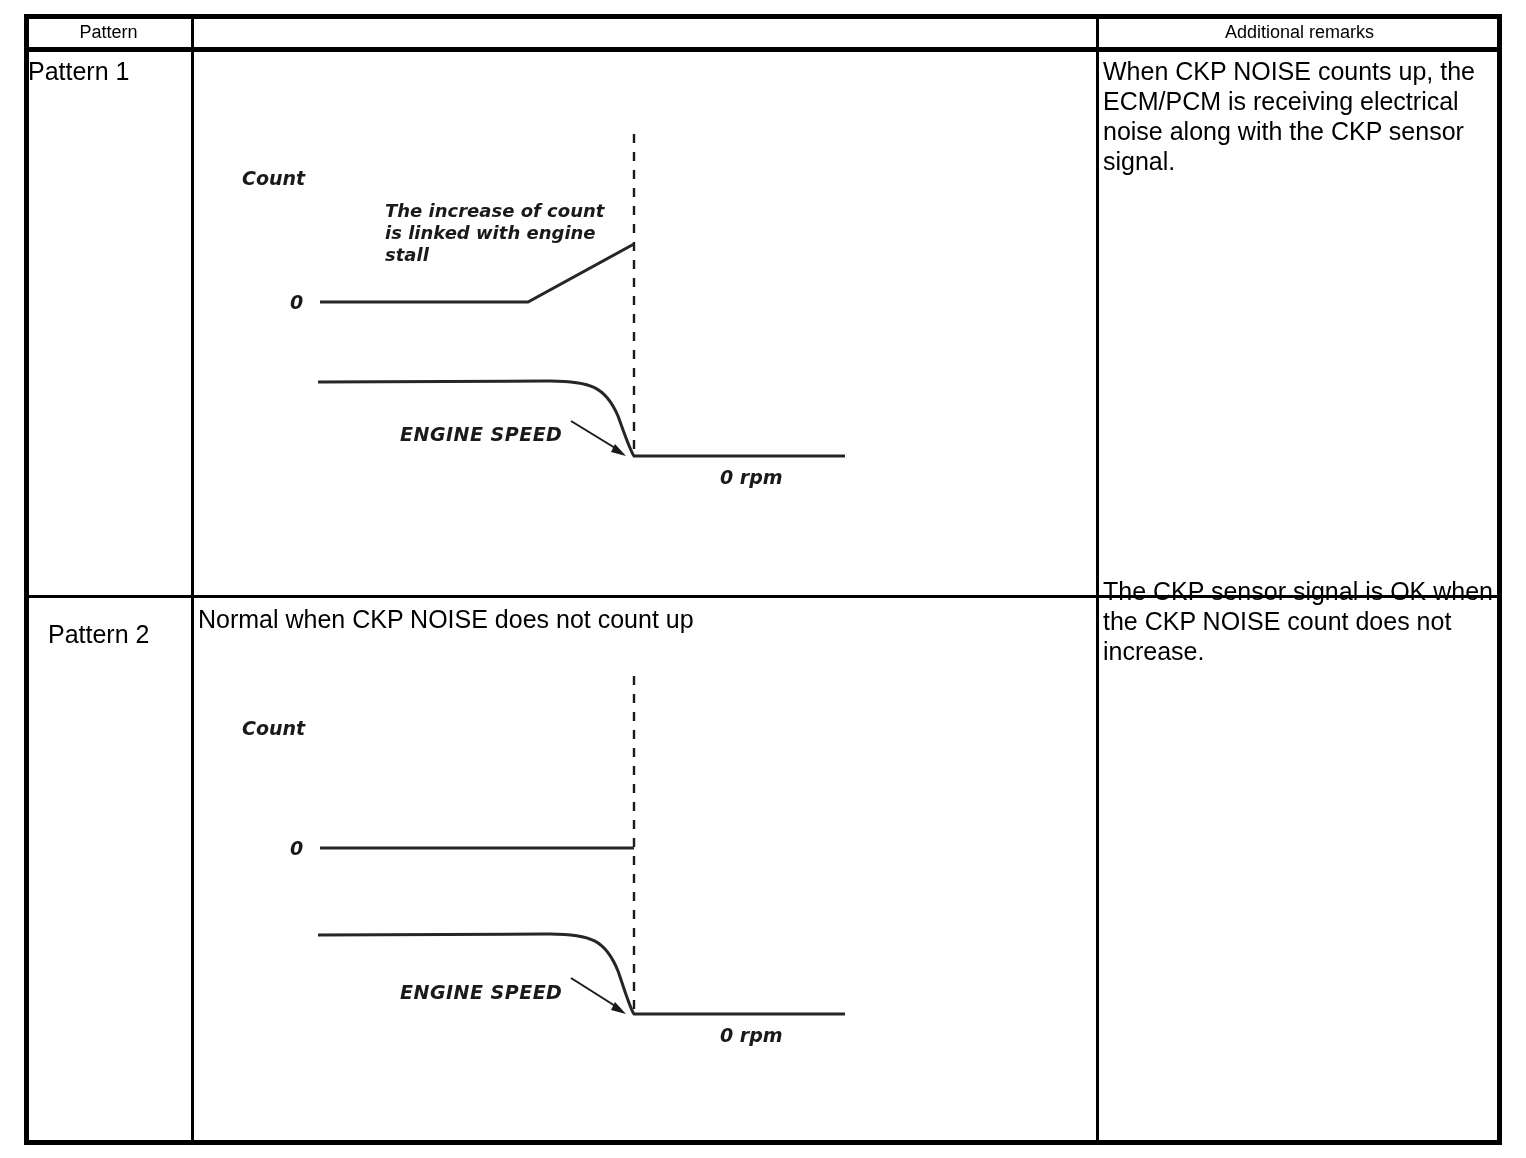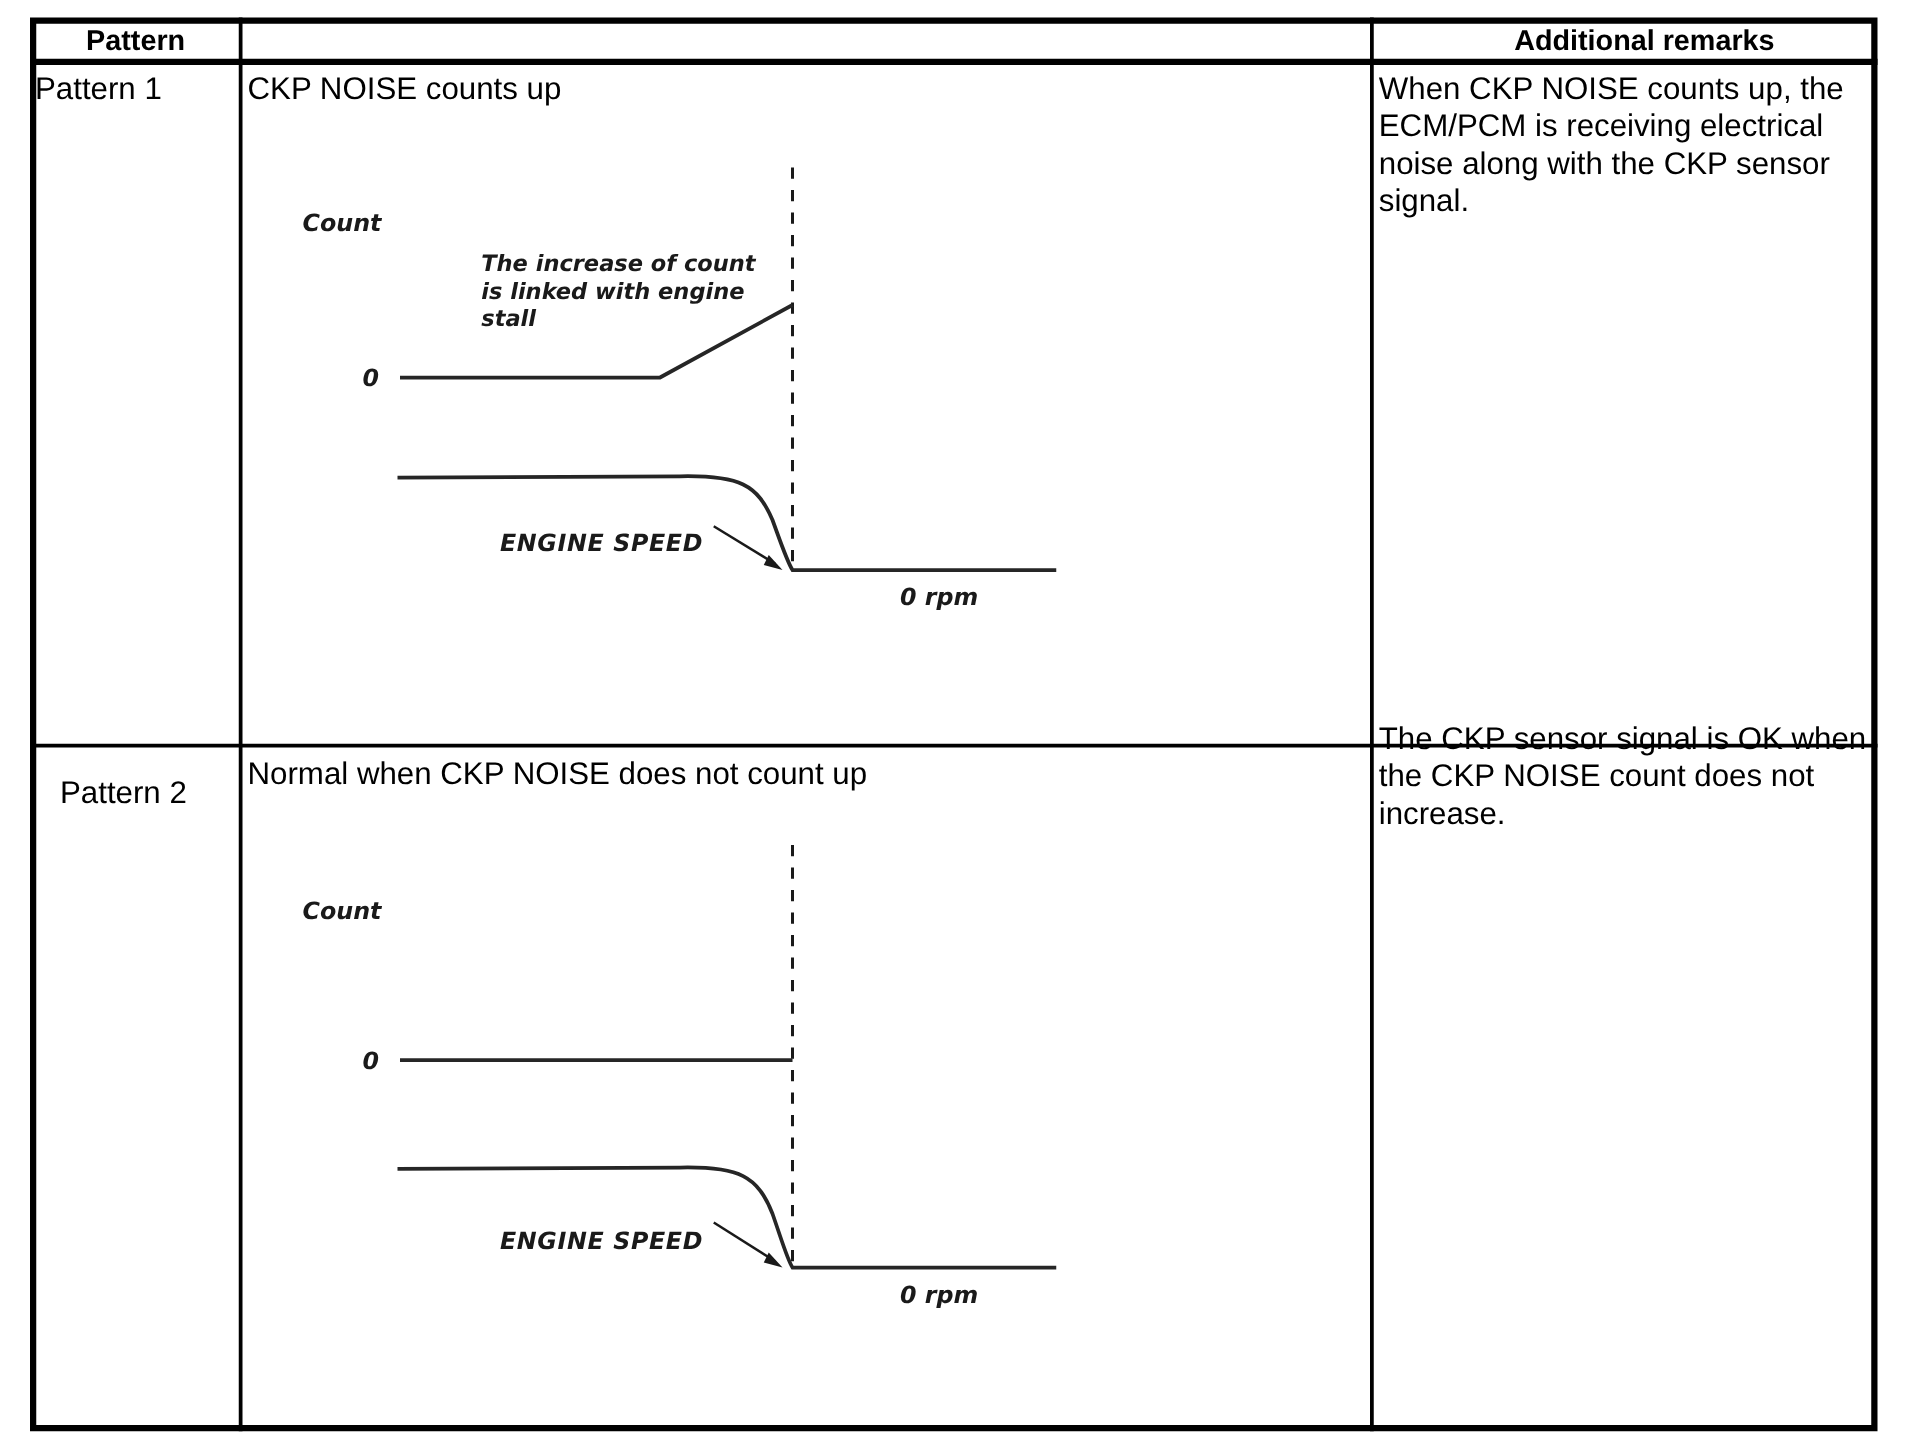--- a/index.html
+++ b/index.html
@@ -64,29 +64,29 @@
     width: 3px;
     height: 1131px;
     background: #000000;
   }
 
   
   .hdr {
     position: absolute;
     top: 19px;
     height: 26px;
-    font-size: 23px;
-    font-weight: bold;
+    font-size: 18px;
+    font-weight: normal;
     line-height: 26px;
     text-align: center;
     white-space: nowrap;
   }
   .hdr-pattern  { left: 26px;   width: 165px; }
   .hdr-symptom  { left: 194px;  width: 902px; }
-  .hdr-remarks  { left: 1099px; width: 401px; margin-left: 16px; }
+  .hdr-remarks  { left: 1099px; width: 401px; }
 
   
   .cell-text {
     position: absolute;
     font-size: 25px;
     line-height: 30px;
     white-space: pre-wrap;
   }
   .p1-pattern  { left: 28px;   top: 56px;  width: 160px; }
   .p1-symptom  { left: 198px;  top: 56px;  width: 880px; }
@@ -145,21 +145,20 @@
   <div class="table-frame"></div>
   <div class="hdr-rule"></div>
   <div class="row-rule"></div>
   <div class="col-rule-1"></div>
   <div class="col-rule-2"></div>
 
   <div class="hdr hdr-pattern">Pattern</div>
   <div class="hdr hdr-remarks">Additional remarks</div>
 
   <div class="cell-text p1-pattern">Pattern 1</div>
-  <div class="cell-text p1-symptom">CKP NOISE counts up</div>
   <div class="cell-text p1-remarks">When CKP NOISE counts up, the ECM/PCM is receiving electrical noise along with the CKP sensor signal.</div>
 
   <div class="figure fig-1">
     <svg width="900" height="400" viewBox="0 0 900 400" xmlns="http://www.w3.org/2000/svg">
 
       <line class="dashline" x1="440" y1="14" x2="440" y2="336"></line>
 
       <text class="fig-label fig-label-count" x="48" y="65">Count</text>
 
       <text class="fig-label fig-label-zero" x="96" y="189">0</text>

